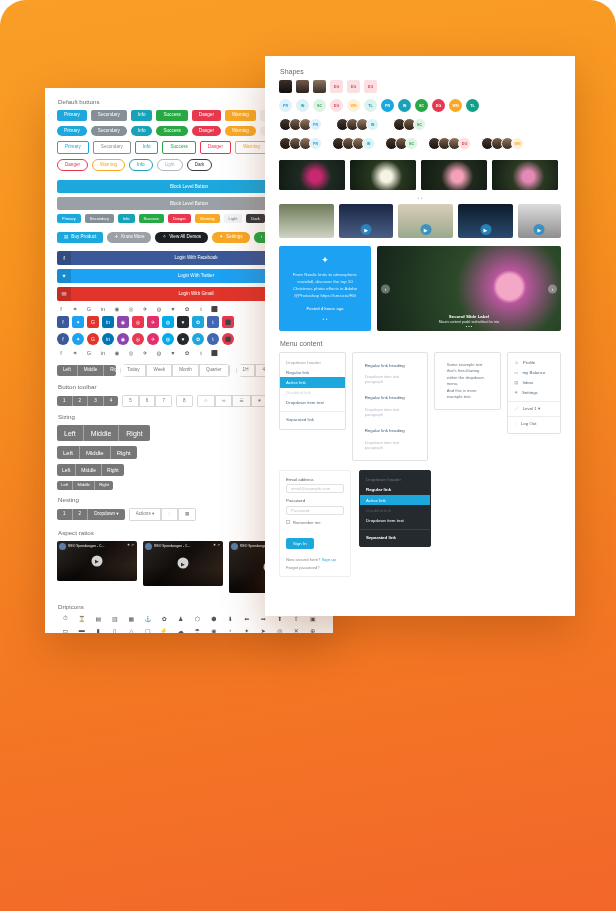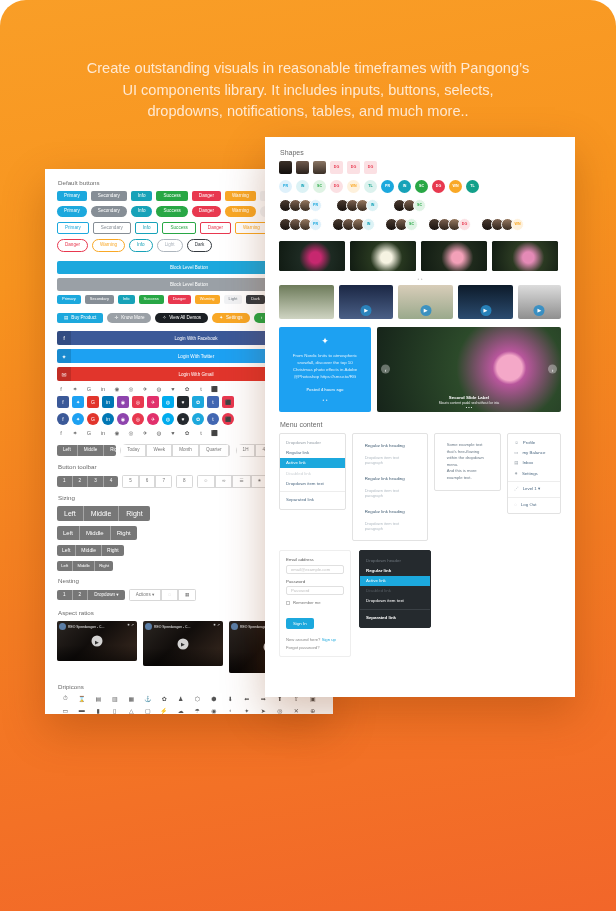--- a/index.html
+++ b/index.html
@@ -136,21 +136,20 @@
     background: rgba(255,255,255,.35); color: #fff; font-size: 5px;
     display: flex; align-items: center; justify-content: center;
   }
 </style>
 </head>
 <body>
 
 <div class="stage">
 
   <div class="hero">
-    <div class="hero-sub">Create outstanding visuals in reasonable timeframes with Pangong’s UI components library. It includes inputs, buttons, selects, dropdowns, notifications, tables, and much more..</div>
   </div>
 
   <div class="cards">
 
     <div class="card card-left">
       <div class="inner" style="padding:10px 12px;" id="leftInner">
           <div class="sec-label">Default buttons</div>
           <div class="row">
             <span class="btn " style="background:#1CA8DD;color:#fff">Primary</span>
             <span class="btn " style="background:#868E96;color:#fff">Secondary</span>

